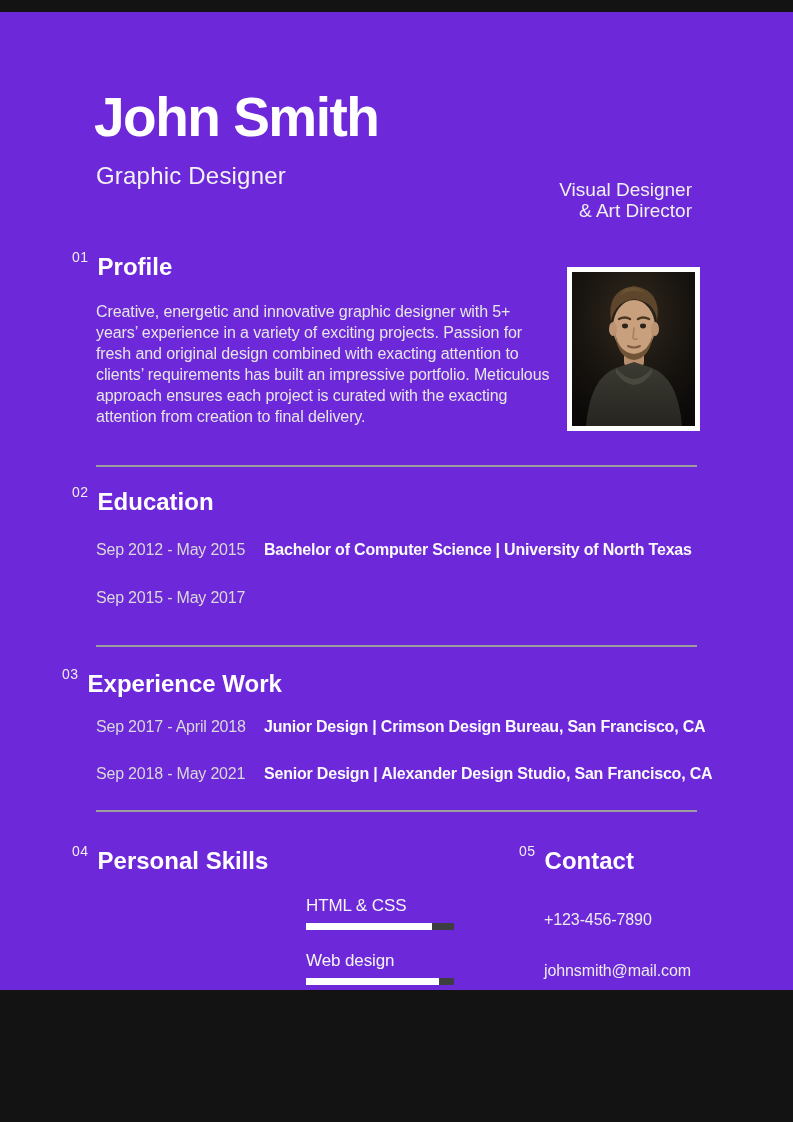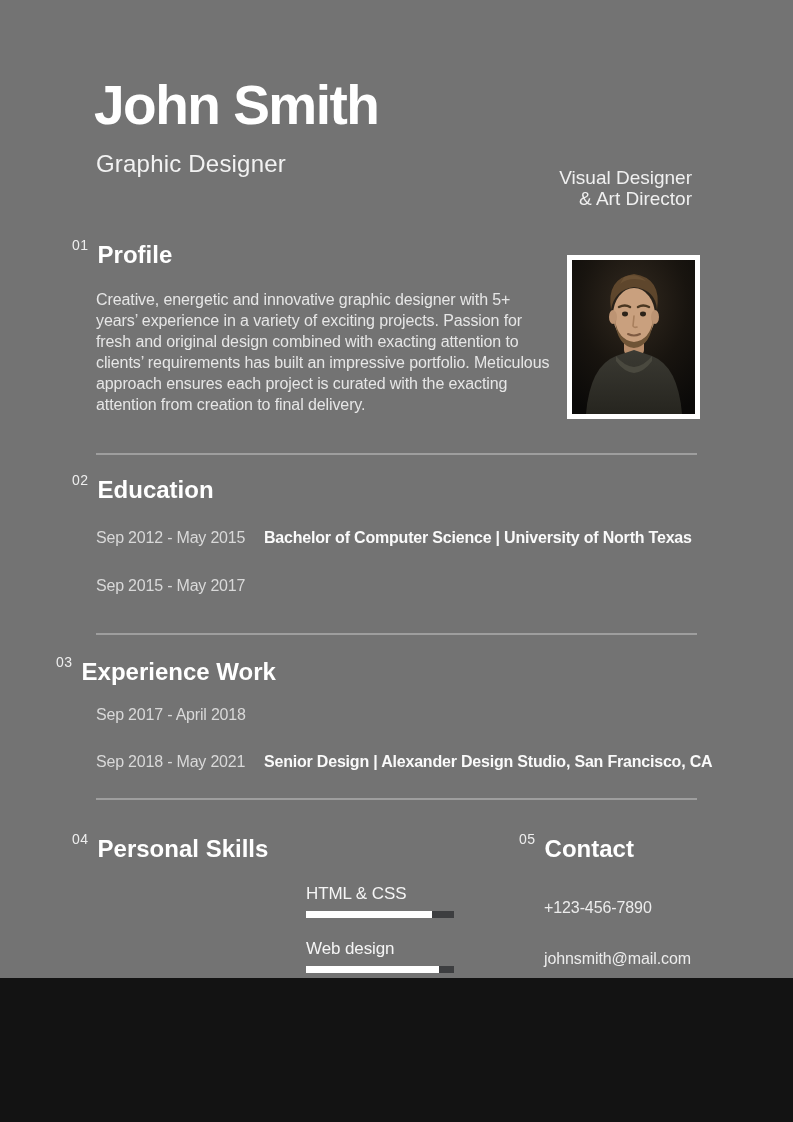--- a/index.html
+++ b/index.html
@@ -1,22 +1,22 @@
 <!DOCTYPE html>
 <html><head>
 <meta charset="utf-8">
 <style>
   * { margin: 0; padding: 0; box-sizing: border-box; }
   html, body { background: #131313; }
   .page {
     position: relative;
     width: 793px;
     height: 978px;
-    margin: 0 auto;
-    background: #737373;
+    margin: 12px auto;
+    background: #6d28d9;
     color: #ffffff;
     font-family: "Liberation Sans", sans-serif;
     overflow: hidden;
   }
   .abs { position: absolute; }
 
   
   .name {
     left: 94px; top: 74px;
     font-size: 55px;
@@ -53,21 +53,21 @@
     font-weight: 400;
     vertical-align: top;
     position: relative;
     top: -4px;
     margin-right: 9px;
     letter-spacing: 0.5px;
     color: #eeeeee;
   }
   .head-profile    { left: 72px;  top: 242px; }
   .head-education  { left: 72px;  top: 477px; }
-  .head-experience { left: 56px;  top: 659px; }
+  .head-experience { left: 62px;  top: 659px; }
   .head-skills     { left: 72px;  top: 836px; }
   .head-contact    { left: 519px; top: 836px; }
 
   
   .profile-body {
     left: 96px; top: 289px;
     width: 458px;
     font-size: 16px;
     line-height: 21px;
     letter-spacing: -0.1px;
@@ -217,20 +217,21 @@
     <span class="dates">Sep 2015 - May 2017</span>
   </div>
 
   <div class="abs divider divider-2"></div>
 
   <div class="abs sec-head head-experience">
     <span class="sec-num">03</span><span>Experience Work</span>
   </div>
   <div class="abs row exp-row-1">
     <span class="dates">Sep 2017 - April 2018</span>
+    <span class="desc">Junior Design | Crimson Design Bureau, San Francisco, CA</span>
   </div>
   <div class="abs row exp-row-2">
     <span class="dates">Sep 2018 - May 2021</span>
     <span class="desc">Senior Design | Alexander Design Studio, San Francisco, CA</span>
   </div>
 
   <div class="abs divider divider-3"></div>
 
   <div class="abs sec-head head-skills">
     <span class="sec-num">04</span><span>Personal Skills</span>

